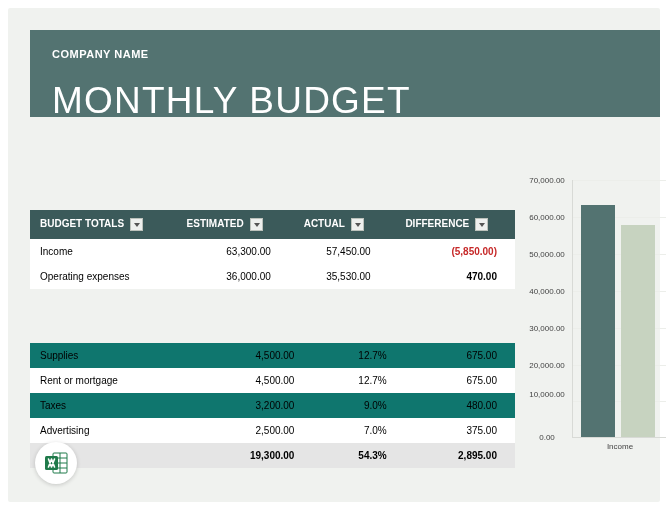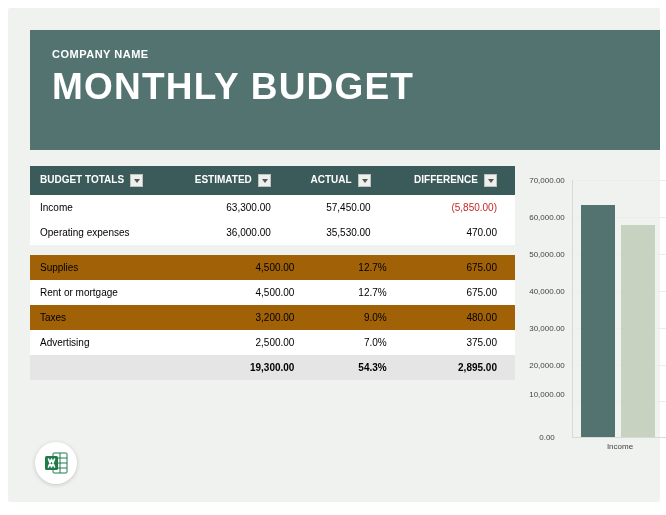--- a/index.html
+++ b/index.html
@@ -16,33 +16,33 @@
     left: 8px; top: 8px;
     width: 652px;
     height: 494px;
     background: #f0f2ef;
     border-radius: 2px;
   }
   .hero {
     position: absolute;
     left: 22px; top: 22px;
     right: 0;
-    height: 120px;
+    height: 87px;
     background: #537371;
     padding: 18px 22px 0 22px;
     color: #fff;
   }
   .hero-kicker { font-size: 11px; font-weight: 600; letter-spacing: 0.5px; }
-  .hero-title { font-size: 37px; font-weight: 700; letter-spacing: 1.2px; margin-top: 6px; }
+  .hero-title { font-size: 37px; font-weight: 400; letter-spacing: 1.2px; margin-top: 20px; }
   .main {
     position: absolute;
     left: 22px; top: 158px;
     width: 485px;
   }
-  .tbl { width: 100%; border-collapse: collapse; background: #fff; }
+  .tbl { width: 100%; border-collapse: collapse; background: #fff; margin-top: 44px; }
   .hdr { background: #3b5a5a; color: #fff; font-size: 10px; font-weight: 600; }
   .hdr td { padding: 8px 8px; position: relative; }
   .hdr td:first-child { padding-left: 10px; }
   .filter {
     display: inline-block;
     vertical-align: middle;
     margin-left: 6px;
     width: 13px; height: 13px;
     background: #eef0ee;
     border: 1px solid #bcc2bc;
@@ -52,26 +52,26 @@
     content: "";
     position: absolute;
     left: 3px; top: 4px;
     border-left: 3px solid transparent;
     border-right: 3px solid transparent;
     border-top: 4px solid #555;
   }
   .row td { font-size: 10px; padding: 7px 8px; }
   .row td:first-child { padding-left: 10px; }
   .row td:nth-child(n+2) { text-align: right; padding-right: 18px; }
-  .hdr td:nth-child(n+2) { text-align: right; padding-right: 18px; }
-  .strong td:nth-child(4) { font-weight: 400; }
+  .hdr td:nth-child(n+2) { text-align: center; padding-right: 18px; }
+  .strong td:nth-child(4) { font-weight: 700; }
   .neg { color: #c62828; font-weight: 700; }
   .balance { background: #d2ddc4; }
   .balance td { font-weight: 500; }
-  .stripe { background: #a16207; }
+  .stripe { background: #0f766e; }
   .total-row { background: #e5e5e5; }
   .total-row td { font-weight: 700; }
   .gap { height: 10px; background: transparent; }
 
   .chart {
     position: absolute;
     left: 518px; top: 172px;
     width: 142px;
     height: 290px;
   }

